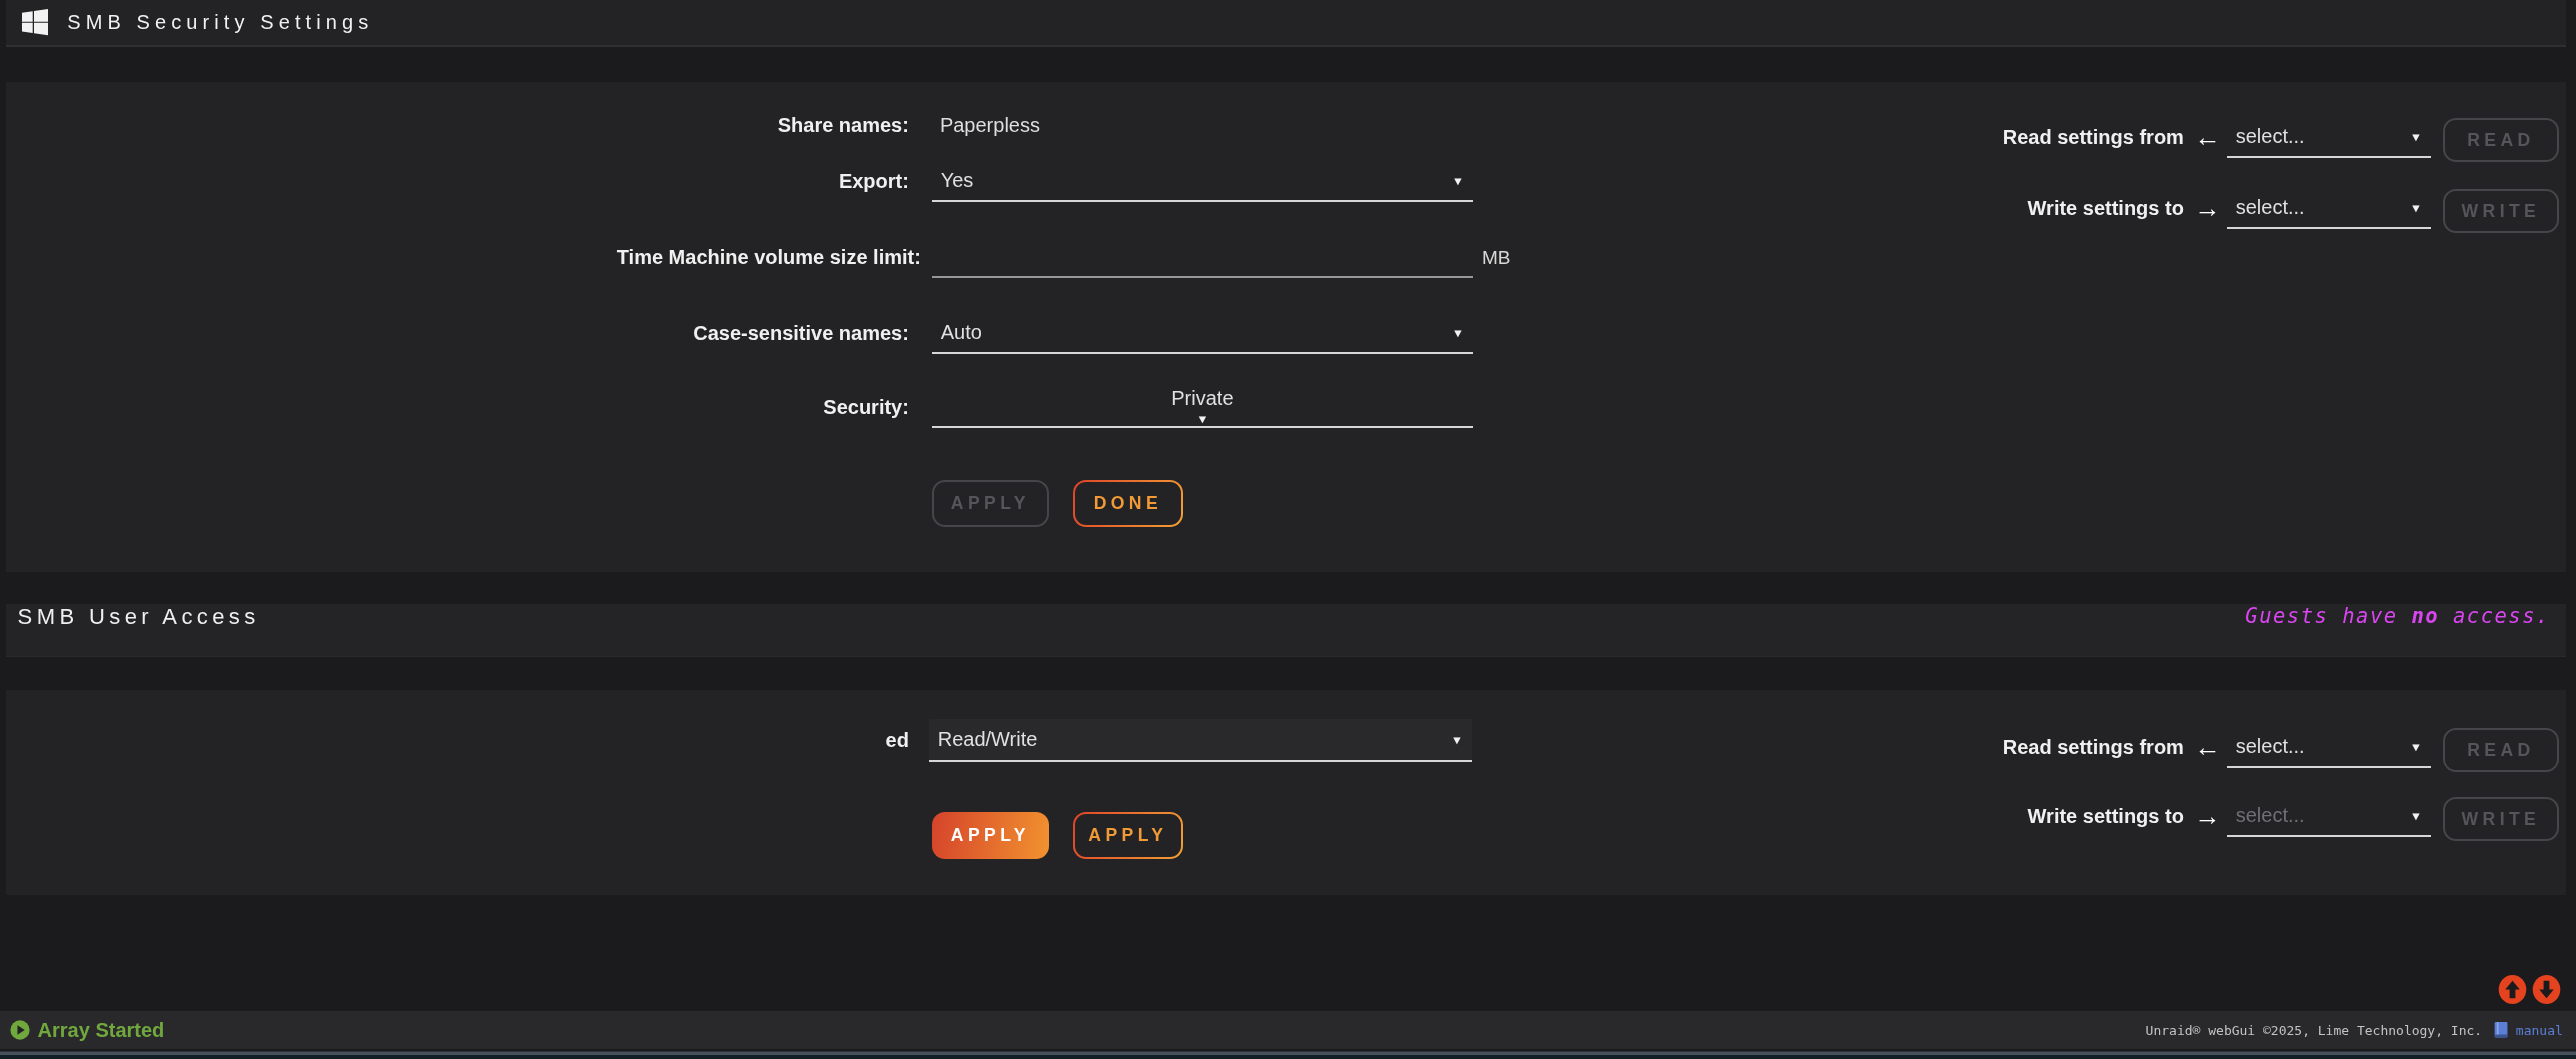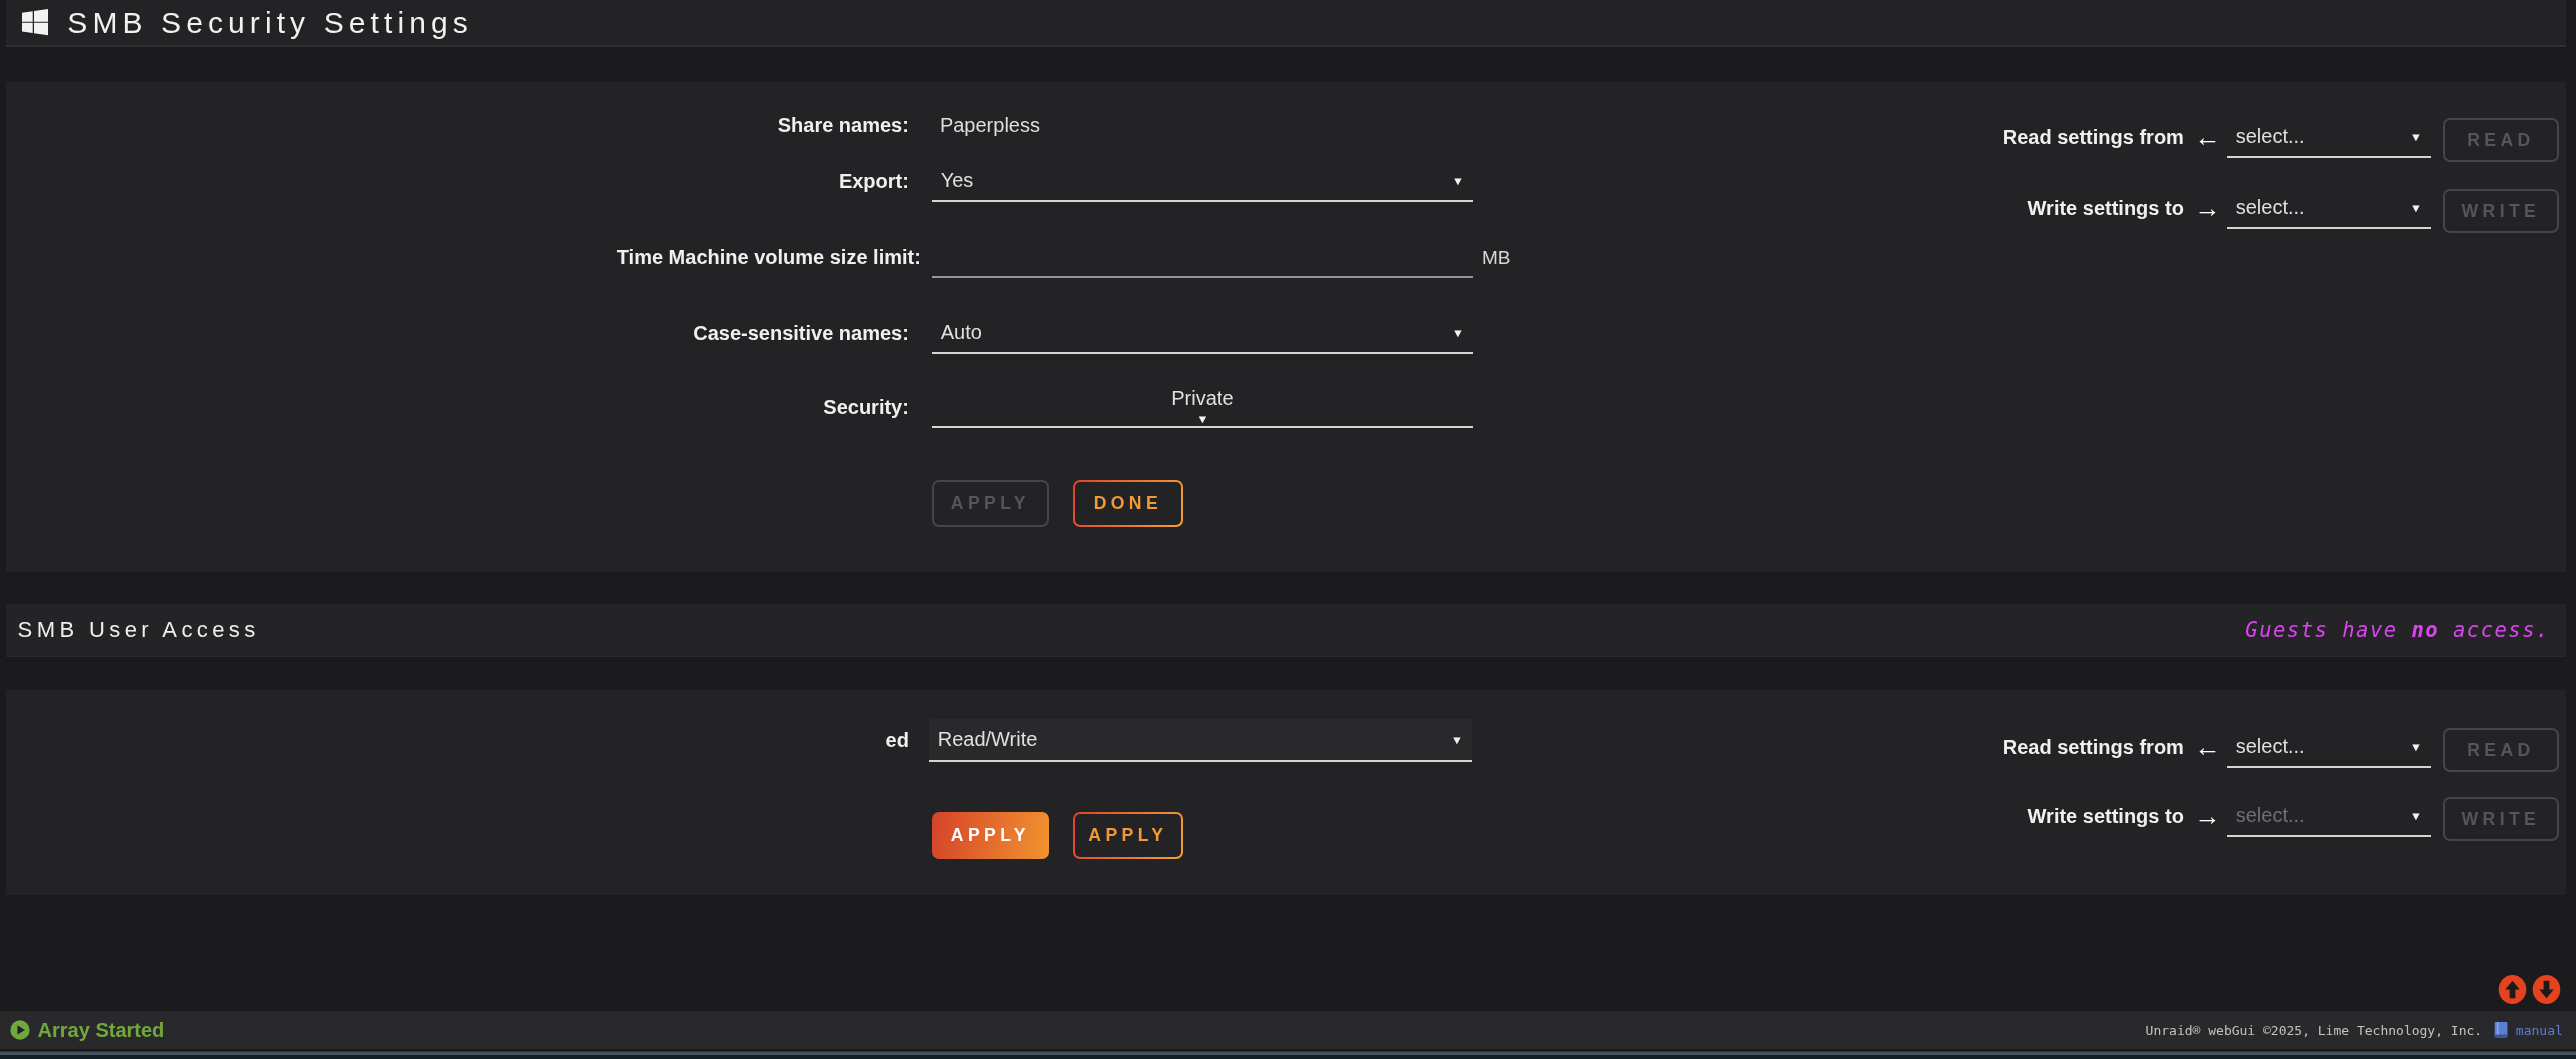--- a/index.html
+++ b/index.html
@@ -11,29 +11,29 @@
     -webkit-font-smoothing:antialiased;
   }
   
   .title-bar{
     position:absolute;left:5.9px;top:0;width:2560px;height:47px;
     background:#232325;border-bottom:2.2px solid #2f2f32;
     display:flex;align-items:center;padding-left:16px;box-sizing:border-box;
   }
   .title-bar .win-icon{width:26.4px;height:26.4px;display:block;}
   .title-text{
-    margin-left:19px;font-size:30px;letter-spacing:5.1px;color:#f1f1f1;font-weight:400;
+    margin-left:19px;font-size:20px;letter-spacing:5.1px;color:#f1f1f1;font-weight:400;
   }
   
   .panel{position:absolute;left:5.9px;width:2560px;background:#232325;}
   #panel1{top:82px;height:490px;}
   #panel2{top:690px;height:205px;}
   .section-bar{
     position:absolute;left:5.9px;width:2560px;top:604px;height:53px;background:#242427;
-    display:flex;align-items:center;justify-content:space-between;
+    display:flex;justify-content:space-between;
     padding:0 16px 0 11.7px;box-sizing:border-box;border-bottom:1.5px solid #2a2a2d;
   }
   .section-title{font-size:22px;letter-spacing:4.4px;color:#efefef;}
   .section-note{
     font-family:"DejaVu Sans Mono",monospace;font-style:italic;
     font-size:20.5px;letter-spacing:1.5px;color:#d946ef;
   }
   .section-note b{font-weight:700;}
   
   .flabel{
@@ -54,21 +54,21 @@
     border-bottom:2.2px solid #97979a;color:#e0e0e0;font-size:20px;
     font-family:"Liberation Sans",sans-serif;padding:0 8.8px;outline:none;
   }
   .funit{position:absolute;font-size:19px;color:#d8d8d8;}
   .dir-arrow{
     position:absolute;font-size:26.4px;font-weight:700;color:#ffffff;
     display:flex;align-items:center;justify-content:center;
   }
   
   .btn{
-    position:absolute;box-sizing:border-box;border-radius:7px;
+    position:absolute;box-sizing:border-box;border-radius:13px;
     display:flex;align-items:center;justify-content:center;
     font-size:17.6px;font-weight:700;letter-spacing:4.4px;cursor:pointer;
     font-family:"Liberation Sans",sans-serif;
   }
   .btn-disabled{
     border:2.2px solid #46464a;color:#55555a;background:transparent;cursor:default;
   }
   .btn-primary{
     border:none;color:#ffffff;
     background:linear-gradient(100deg,#d5432b 0%,#f2932f 100%);

